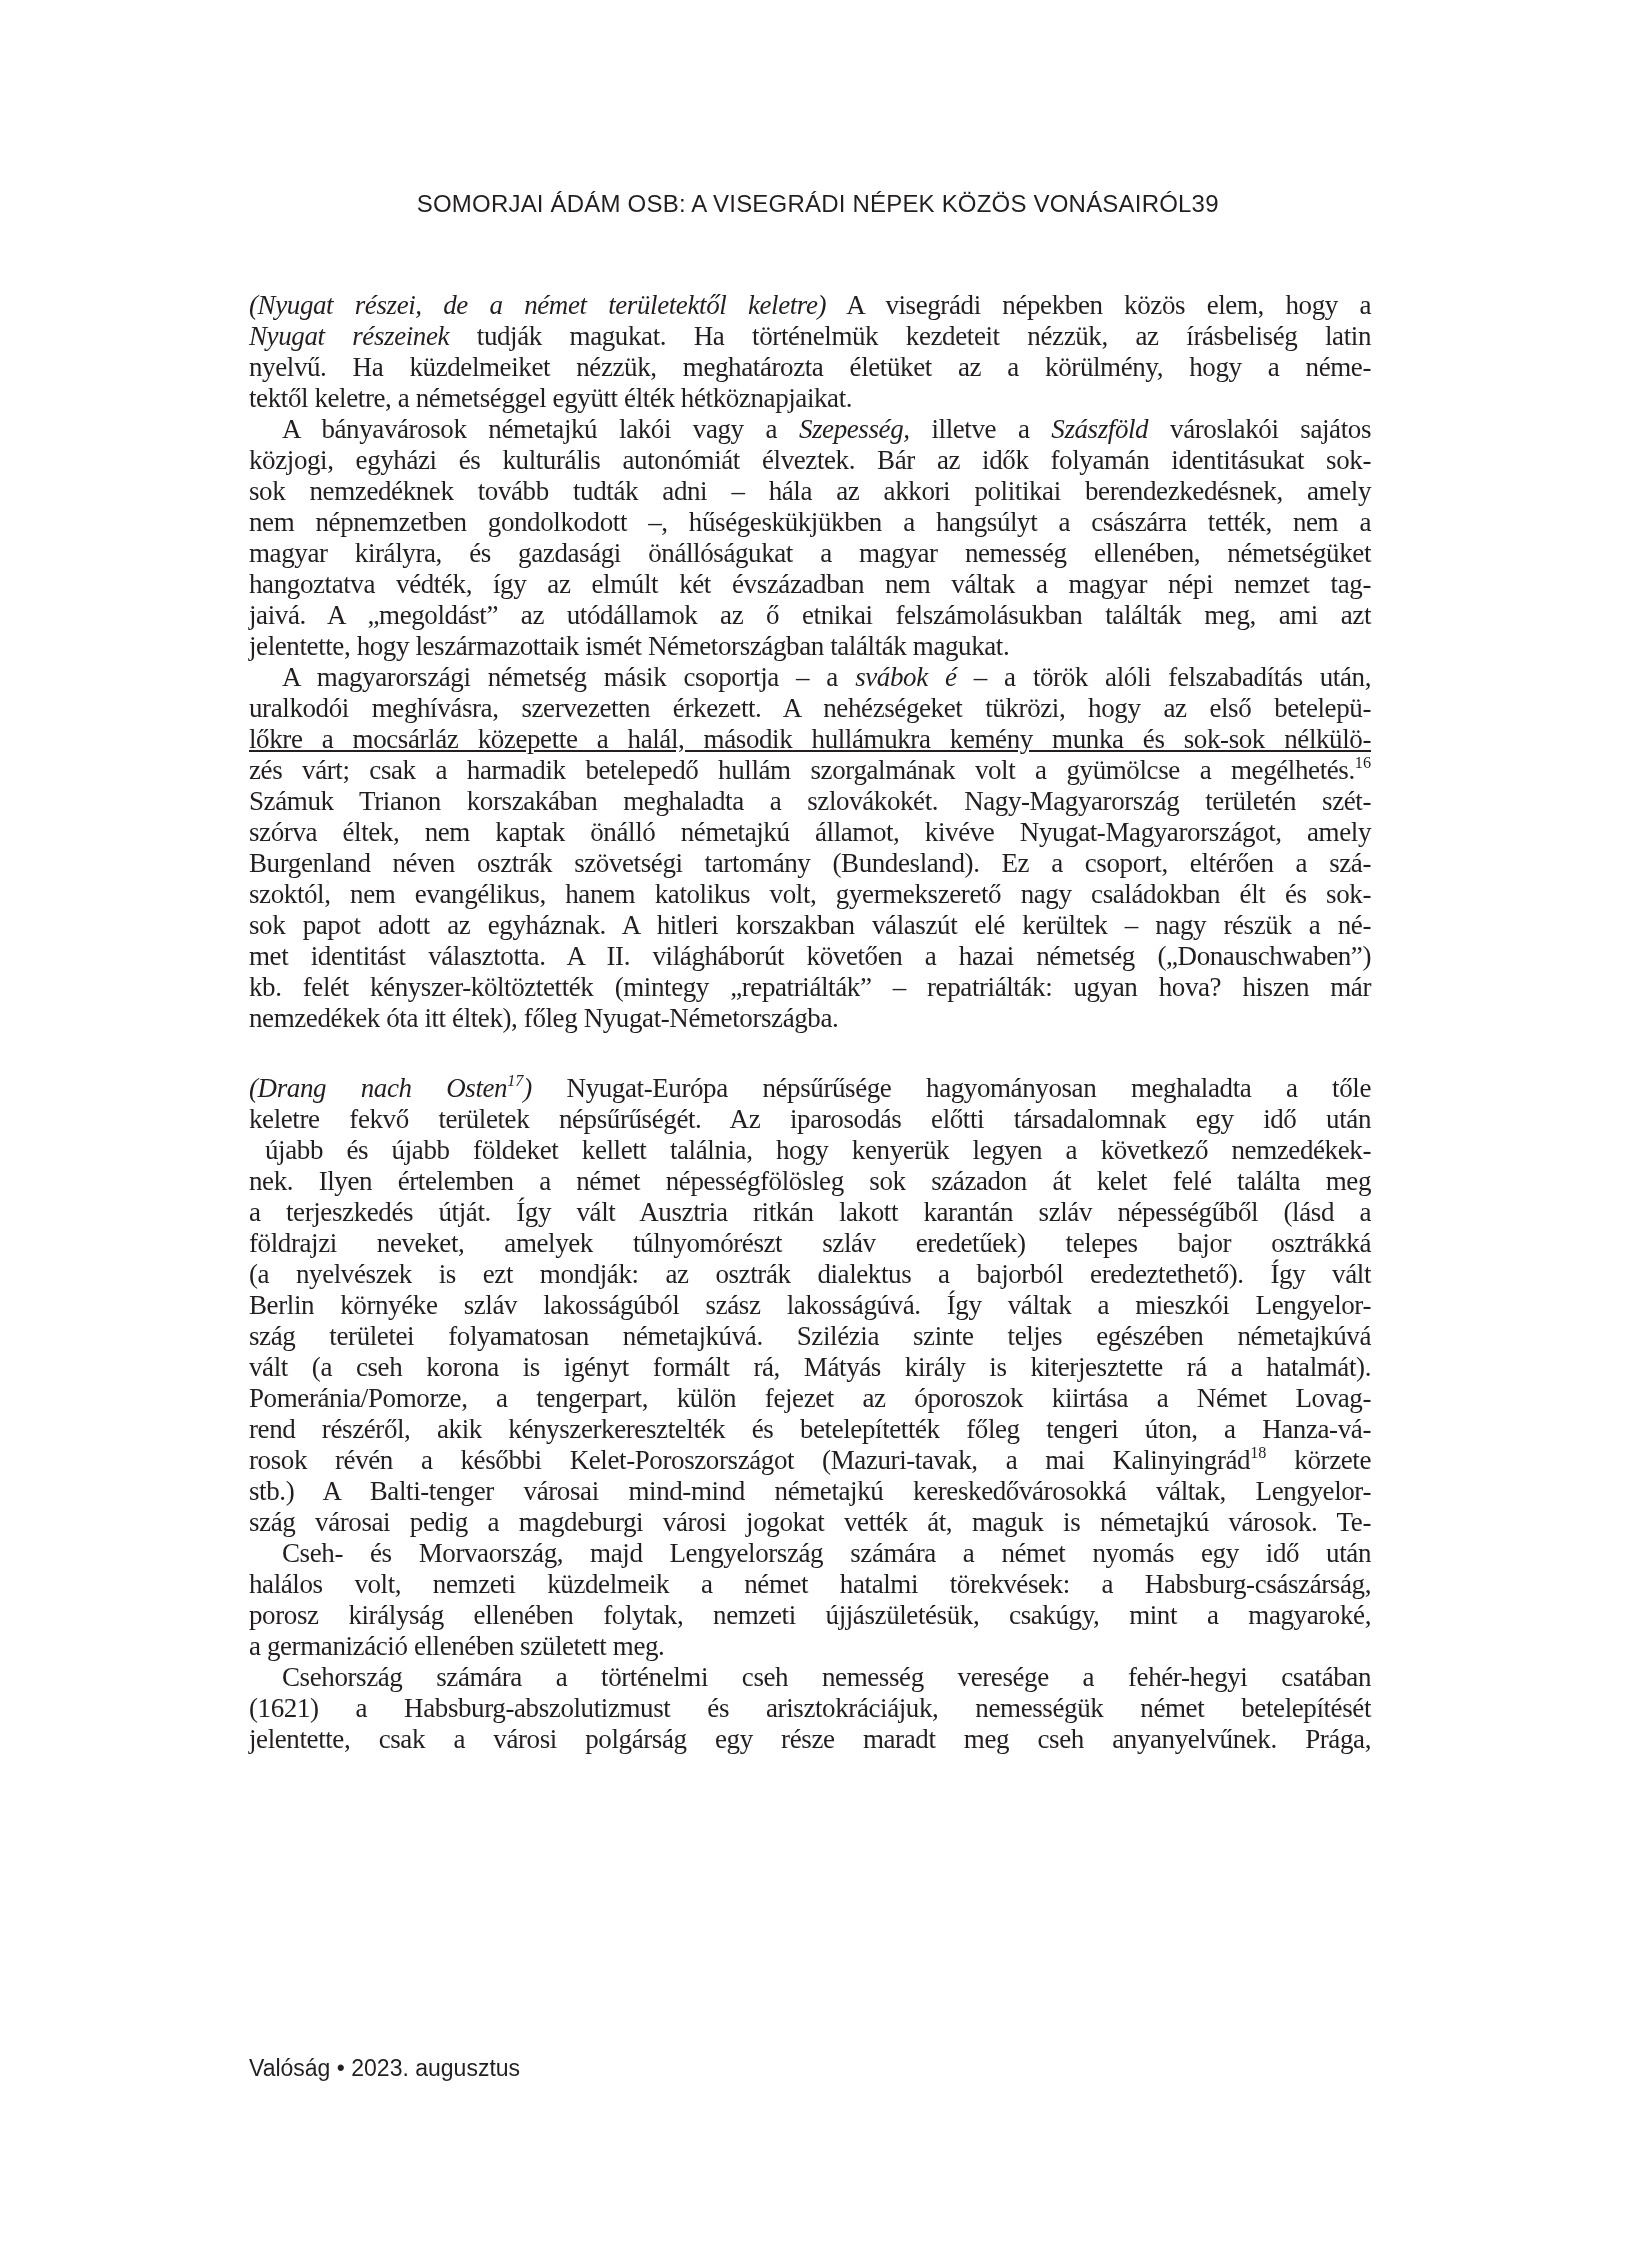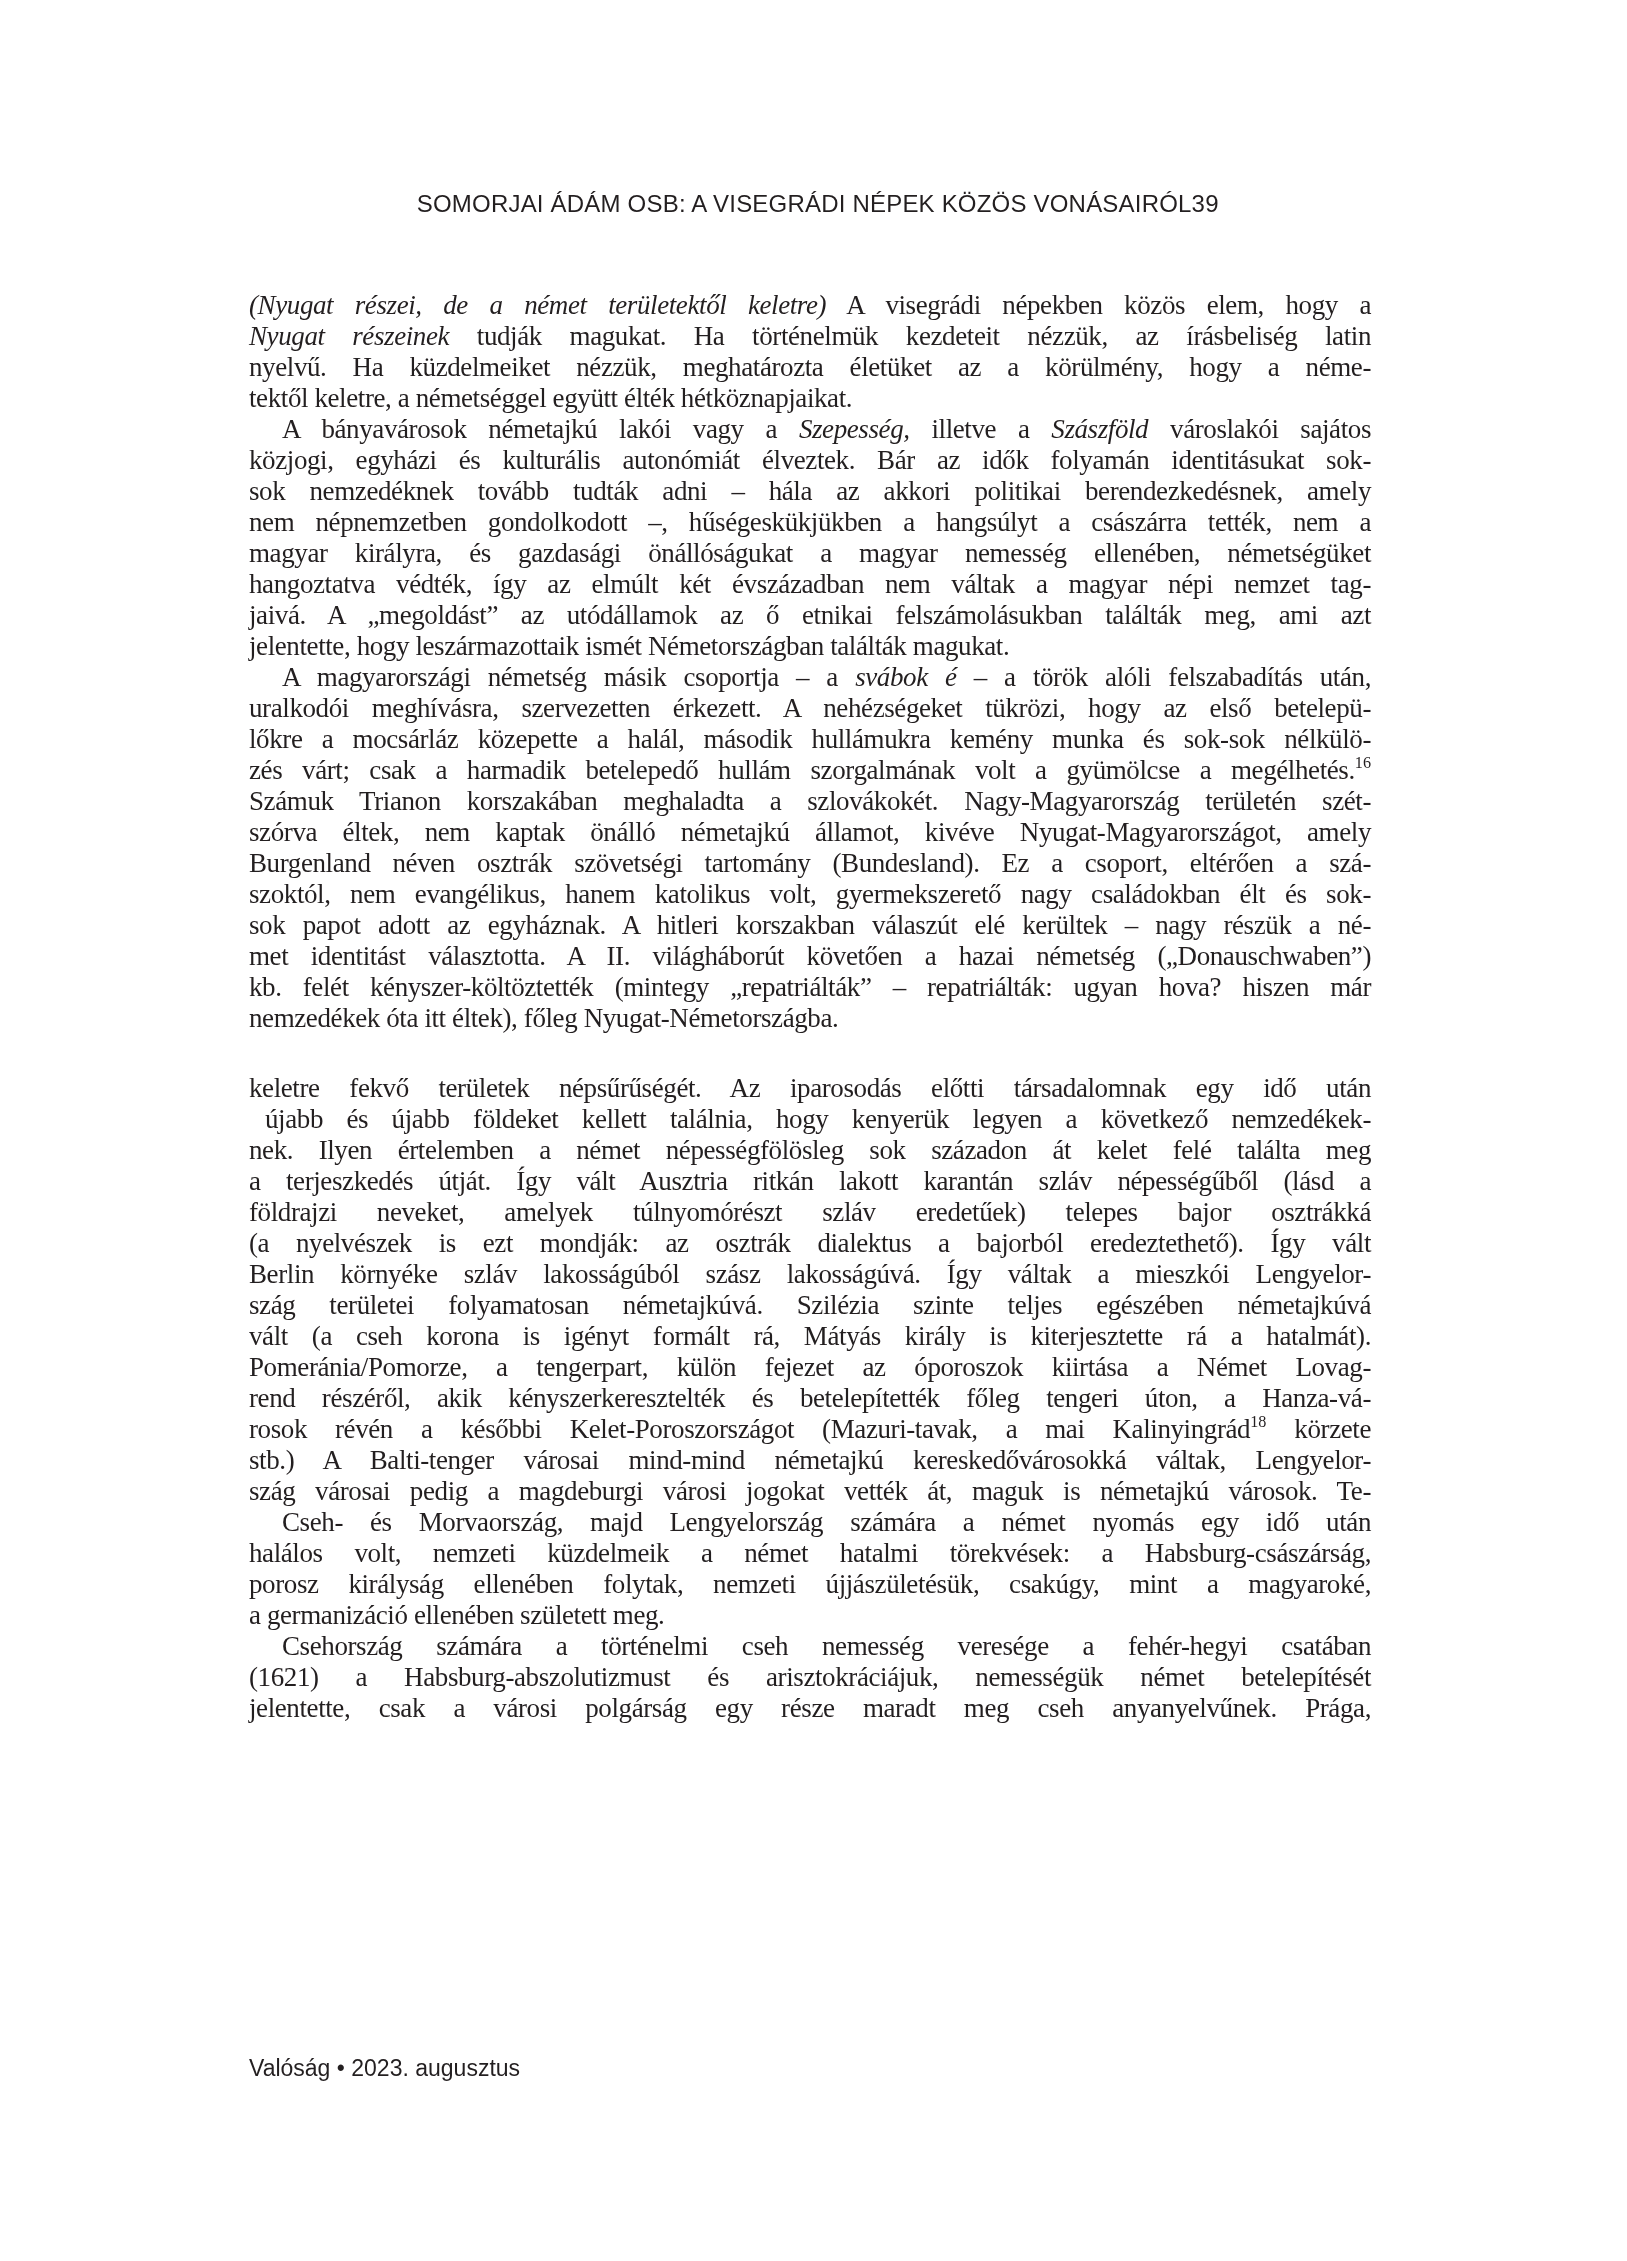--- a/index.html
+++ b/index.html
@@ -50,35 +50,36 @@
         <div class="line" style="white-space: nowrap;"><span>sok nemzedéknek tovább tudták adni – hála az akkori politikai berendezkedésnek, amely</span></div>
         <div class="line" style="white-space: nowrap;"><span>nem népnemzetben gondolkodott –, hűségeskükjükben a hangsúlyt a császárra tették, nem a</span></div>
         <div class="line" style="white-space: nowrap;"><span>magyar királyra, és gazdasági önállóságukat a magyar nemesség ellenében, németségüket</span></div>
         <div class="line" style="white-space: nowrap;"><span>hangoztatva védték, így az elmúlt két évszázadban nem váltak a magyar népi nemzet tag-</span></div>
         <div class="line" style="white-space: nowrap;"><span>jaivá. A „megoldást” az utódállamok az ő etnikai felszámolásukban találták meg, ami azt</span></div>
         <div class="line last" style="white-space: nowrap;"><span>jelentette, hogy leszármazottaik ismét Németországban találták magukat.</span></div>
       </div>
       <div>
         <div class="line indent" style="white-space: nowrap;"><span>A magyarországi németség másik csoportja – a </span><i>svábok é</i><span> – a török alóli felszabadítás után,</span></div>
         <div class="line" style="white-space: nowrap;"><span>uralkodói meghívásra, szervezetten érkezett. A nehézségeket tükrözi, hogy az első betelepü-</span></div>
-        <div class="line" style="white-space: nowrap;"><span>lőkre a mocsárláz közepette a halál, második hullámukra kemény munka és sok-sok nélkülö-</span></div>
+        <div class="line" style="white-space: nowrap; text-decoration: underline;"><span>lőkre a mocsárláz közepette a halál, második hullámukra kemény munka és sok-sok nélkülö-</span></div>
         <div class="line" style="white-space: nowrap;"><span>zés várt; csak a harmadik betelepedő hullám szorgalmának volt a gyümölcse a megélhetés.</span><sup>16</sup></div>
         <div class="line" style="white-space: nowrap;"><span>Számuk Trianon korszakában meghaladta a szlovákokét. Nagy-Magyarország területén szét-</span></div>
         <div class="line" style="white-space: nowrap;"><span>szórva éltek, nem kaptak önálló németajkú államot, kivéve Nyugat-Magyarországot, amely</span></div>
         <div class="line" style="white-space: nowrap;"><span>Burgenland néven osztrák szövetségi tartomány (Bundesland). Ez a csoport, eltérően a szá-</span></div>
         <div class="line" style="white-space: nowrap;"><span>szoktól, nem evangélikus, hanem katolikus volt, gyermekszerető nagy családokban élt és sok-</span></div>
         <div class="line" style="white-space: nowrap;"><span>sok papot adott az egyháznak. A hitleri korszakban válaszút elé kerültek – nagy részük a né-</span></div>
         <div class="line" style="white-space: nowrap;"><span>met identitást választotta. A II. világháborút követően a hazai németség („Donauschwaben”)</span></div>
         <div class="line" style="white-space: nowrap;"><span>kb. felét kényszer-költöztették (mintegy „repatriálták” – repatriálták: ugyan hova? hiszen már</span></div>
         <div class="line last" style="white-space: nowrap;"><span>nemzedékek óta itt éltek), főleg Nyugat-Németországba.</span></div>
       </div>
     </div>
     <div class="blank"></div>
     <div>
       <div>
+        <div class="line" style="white-space: nowrap;"><i>(Drang nach Osten</i><sup style="font-style: italic;">17</sup><i>)</i><span> Nyugat-Európa népsűrűsége hagyományosan meghaladta a tőle</span></div>
         <div class="line" style="white-space: nowrap;"><span>keletre fekvő területek népsűrűségét. Az iparosodás előtti társadalomnak egy idő után</span></div>
         <div class="line" style="white-space: nowrap; margin-left: 16px;"><span>újabb és újabb földeket kellett találnia, hogy kenyerük legyen a következő nemzedékek-</span></div>
         <div class="line" style="white-space: nowrap;"><span>nek. Ilyen értelemben a német népességfölösleg sok századon át kelet felé találta meg</span></div>
         <div class="line" style="white-space: nowrap;"><span>a terjeszkedés útját. Így vált Ausztria ritkán lakott karantán szláv népességűből (lásd a</span></div>
         <div class="line" style="white-space: nowrap;"><span>földrajzi neveket, amelyek túlnyomórészt szláv eredetűek) telepes bajor osztrákká</span></div>
         <div class="line" style="white-space: nowrap;"><span>(a nyelvészek is ezt mondják: az osztrák dialektus a bajorból eredeztethető). Így vált</span></div>
         <div class="line" style="white-space: nowrap;"><span>Berlin környéke szláv lakosságúból szász lakosságúvá. Így váltak a mieszkói Lengyelor-</span></div>
         <div class="line" style="white-space: nowrap;"><span>szág területei folyamatosan németajkúvá. Szilézia szinte teljes egészében németajkúvá</span></div>
         <div class="line" style="white-space: nowrap;"><span>vált (a cseh korona is igényt formált rá, Mátyás király is kiterjesztette rá a hatalmát).</span></div>
         <div class="line" style="white-space: nowrap;"><span>Pomeránia/Pomorze, a tengerpart, külön fejezet az óporoszok kiirtása a Német Lovag-</span></div>

